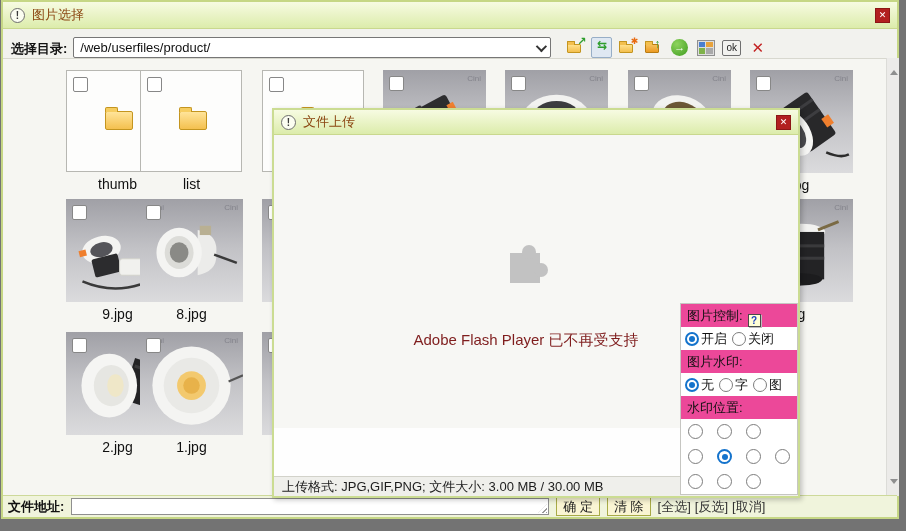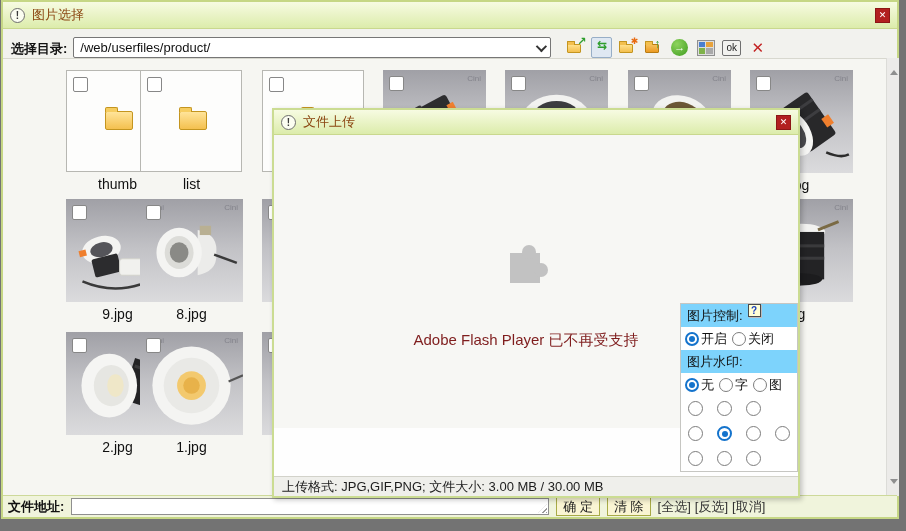--- a/index.html
+++ b/index.html
@@ -129,22 +129,22 @@
   .puzzle::before { content:""; position:absolute; left:12px; top:-8px; width:14px; height:14px;
     border-radius:50%; background:#c2c2c2; }
   .puzzle::after { content:""; position:absolute; right:-8px; top:10px; width:14px; height:14px;
     border-radius:50%; background:#c2c2c2; }
   .flash-msg { position:absolute; left:0; right:20px; top:196px; text-align:center;
     color:#7f1d1d; font-size:15px; }
 
   
   .opt-panel { position:absolute; right:0; top:168px; width:118px; background:#fff;
     border:1px solid #c6c6c2; z-index:5; font-size:13px; }
-  .opt-head { height:23px; line-height:23px; background:#7dd3fc; padding-left:6px;
-    display:flex; align-items:flex-start; gap:5px; }
+  .opt-head { height:23px; line-height:23px; background:#ec4899; padding-left:6px;
+    display:flex; align-items:flex-end; gap:5px; }
   .opt-row { height:23px; background:#fff; display:flex; align-items:center; padding-left:4px; gap:1px; }
   .radio { display:inline-block; width:14px; height:14px; border:1px solid #7d7d7d;
     border-radius:50%; background:#fff; flex:0 0 auto; cursor:pointer; }
   .radio.sel { position:relative; border:2px solid #1473cc; }
   .radio.sel::after { content:""; position:absolute; left:2px; top:2px; width:6px; height:6px;
     border-radius:50%; background:#1473cc; }
   .rlabel { margin:0 4px 0 1px; }
   .pos-row { height:25px; background:#fff; display:flex; align-items:center; padding-left:7px; gap:14px; }
   .pos-row .radio { width:15px; height:15px; }
   .pos-row .radio.sel::after { left:2.5px; top:2.5px; }
@@ -435,20 +435,23 @@
         <span>图片水印:</span>
       </div>
       <div class="opt-row">
         <span class="radio sel"></span>
         <span class="rlabel">无</span>
         <span class="radio"></span>
         <span class="rlabel">字</span>
         <span class="radio"></span>
         <span class="rlabel">图</span>
       </div>
+      <div class="opt-head">
+        <span>水印位置:</span>
+      </div>
       <div class="pos-row">
         <span class="radio"></span>
         <span class="radio"></span>
         <span class="radio"></span>
       </div>
       <div class="pos-row">
         <span class="radio"></span>
         <span class="radio sel"></span>
         <span class="radio"></span>
         <span class="radio"></span>

